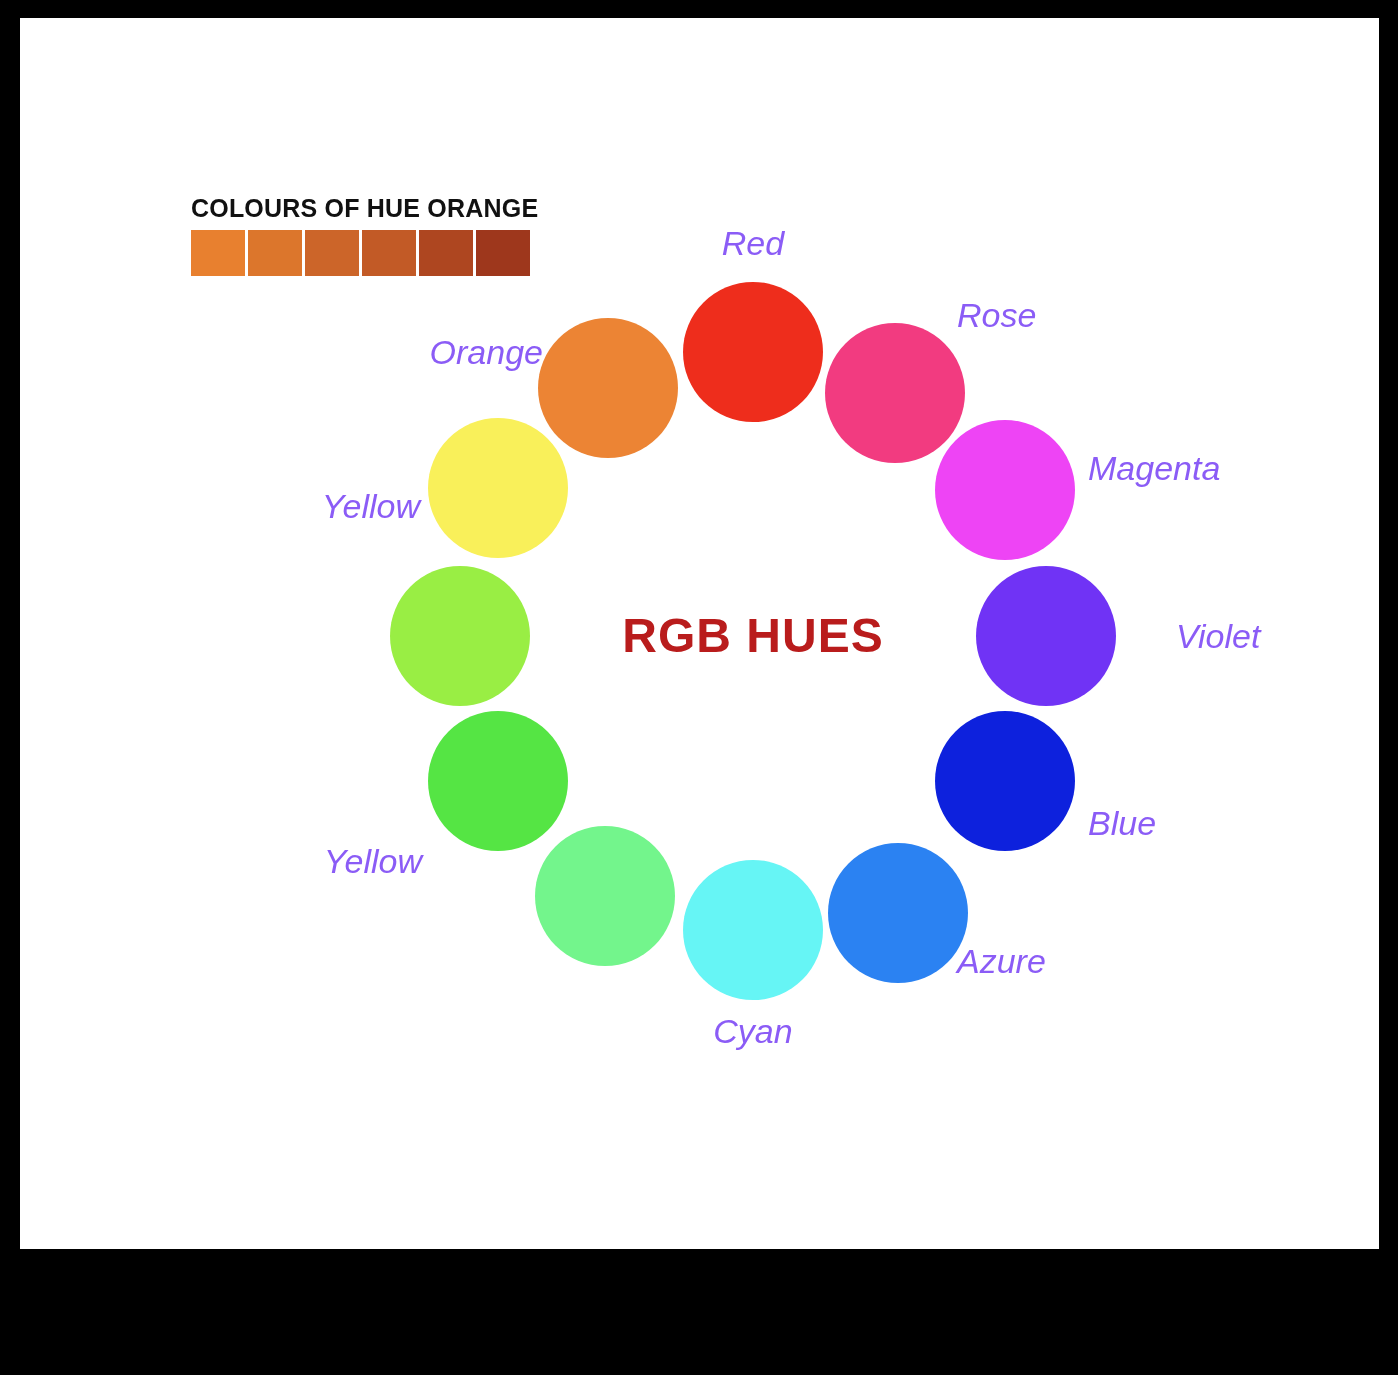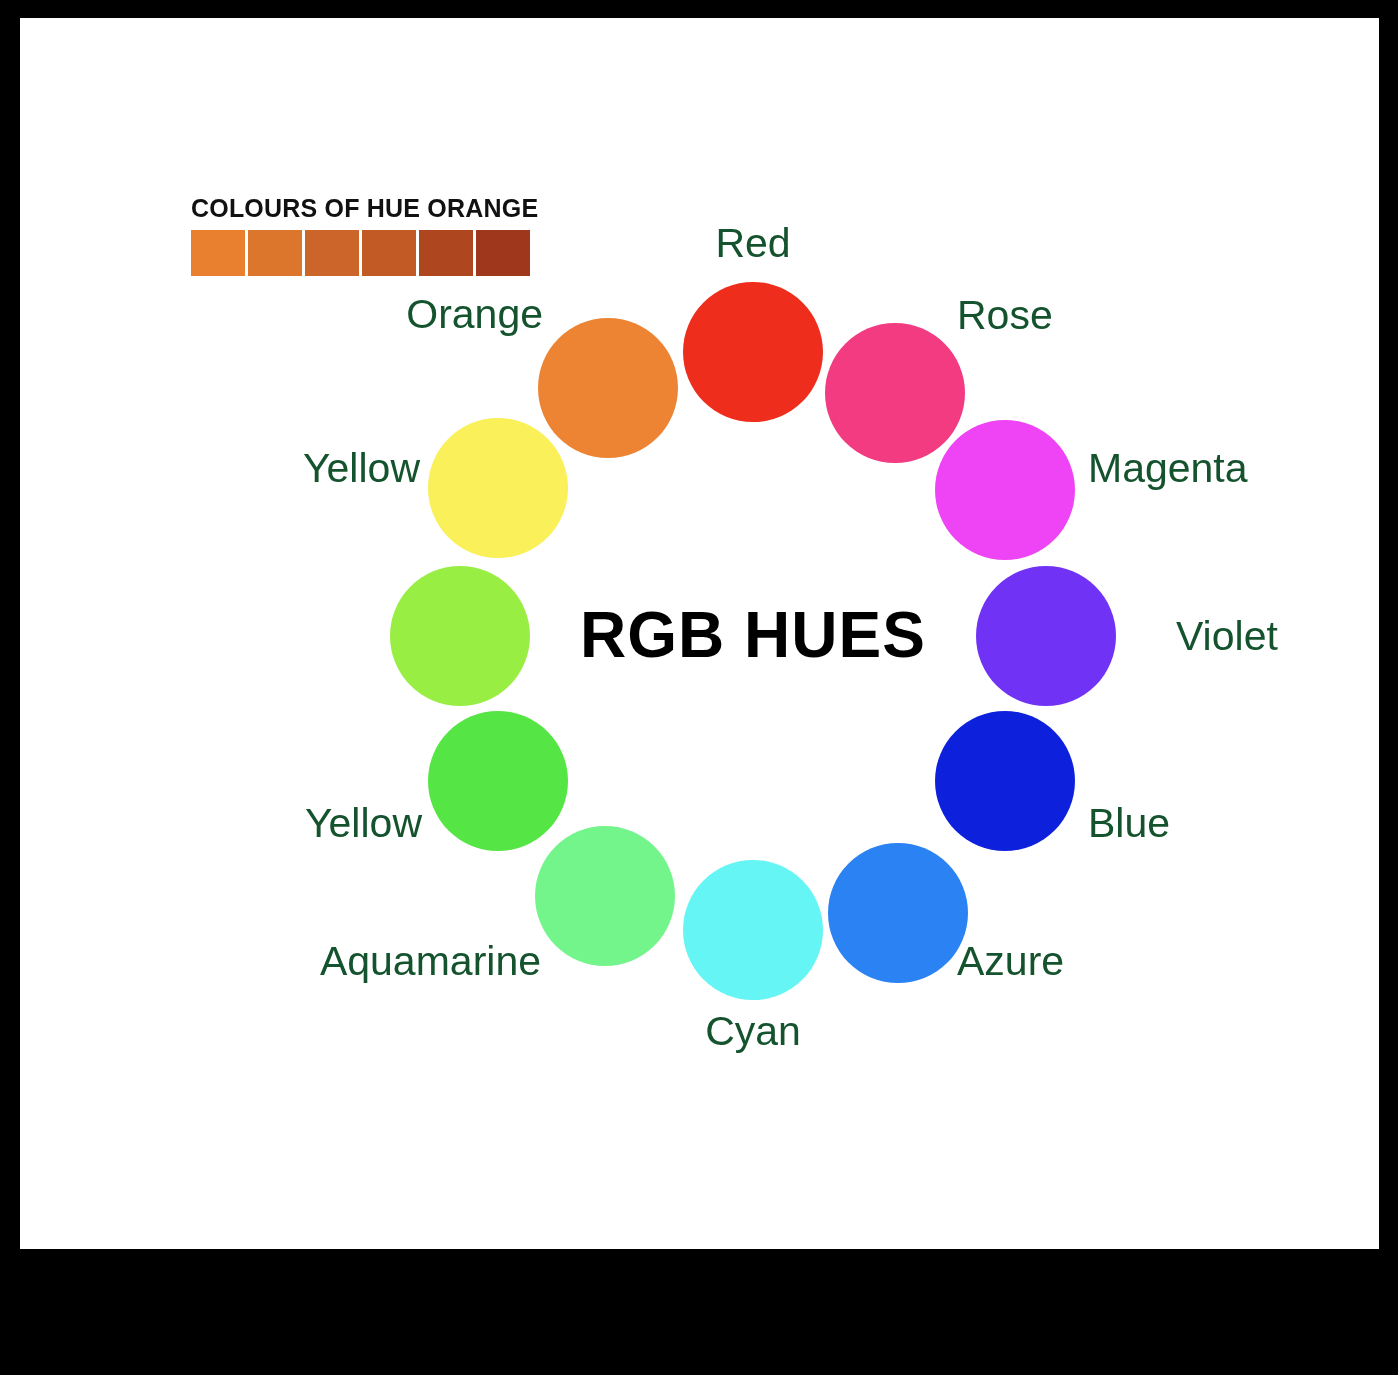--- a/index.html
+++ b/index.html
@@ -67,39 +67,40 @@
     height: 1231px;
   }
   .hue-dot {
     position: absolute;
     border-radius: 50%;
     transform: translate(-50%, -50%);
   }
   .hue-label {
     position: absolute;
     font-family: "Liberation Sans", sans-serif;
-    font-size: 41px;
-    color: #14532d;
+    font-size: 34px;
+    color: #8b5cf6;
     white-space: nowrap;
     line-height: 1;
+    font-style: italic;
   }
   .lbl-center  { transform: translate(-50%, -50%); }
-  .lbl-left    { transform: translate(-100%, -50%); }
+  .lbl-left    { transform: translate(-100%, -50%); margin-top: 38px; }
   .lbl-right   { transform: translate(0, -50%); }
 
   #wheel-center-title {
     position: absolute;
     left: 733px;
     top: 617px;
     transform: translate(-50%, -50%);
     font-family: "Liberation Sans", sans-serif;
     font-weight: bold;
-    font-size: 64px;
+    font-size: 48px;
     letter-spacing: 1px;
-    color: #000000;
+    color: #b91c1c;
     white-space: nowrap;
   }
 </style>
 </head>
 <body>
 
 <div id="frame">
   <div id="canvas">
 
     <div id="legend">
@@ -124,21 +125,20 @@
         <div class="hue-label lbl-right" style="left: 1068px; top: 450px;">Magenta</div>
         <div class="hue-dot" style="width: 140px; height: 140px; left: 1026px; top: 618px; background: rgb(112, 51, 245);"></div>
         <div class="hue-label lbl-right" style="left: 1110px; top: 618px; margin-left: 46px;">Violet</div>
         <div class="hue-dot" style="width: 140px; height: 140px; left: 985px; top: 763px; background: rgb(13, 33, 221);"></div>
         <div class="hue-label lbl-right" style="left: 1068px; top: 805px;">Blue</div>
         <div class="hue-dot" style="width: 140px; height: 140px; left: 878px; top: 895px; background: rgb(43, 130, 242);"></div>
         <div class="hue-label lbl-right" style="left: 937px; top: 943px;">Azure</div>
         <div class="hue-dot" style="width: 140px; height: 140px; left: 733px; top: 912px; background: rgb(102, 245, 245);"></div>
         <div class="hue-label lbl-center" style="left: 733px; top: 1013px;">Cyan</div>
         <div class="hue-dot" style="width: 140px; height: 140px; left: 585px; top: 878px; background: rgb(115, 245, 140);"></div>
-        <div class="hue-label lbl-left" style="left: 521px; top: 943px;">Aquamarine</div>
         <div class="hue-dot" style="width: 140px; height: 140px; left: 478px; top: 763px; background: rgb(85, 229, 68);"></div>
         <div class="hue-label lbl-left" style="left: 402px; top: 805px;">Yellow</div>
         <div class="hue-dot" style="width: 140px; height: 140px; left: 440px; top: 618px; background: rgb(153, 238, 68);"></div>
         <div class="hue-dot" style="width: 140px; height: 140px; left: 478px; top: 470px; background: rgb(249, 240, 90);"></div>
         <div class="hue-label lbl-left" style="left: 400px; top: 450px;">Yellow</div>
         <div class="hue-dot" style="width: 140px; height: 140px; left: 588px; top: 370px; background: rgb(236, 132, 52);"></div>
         <div class="hue-label lbl-left" style="left: 523px; top: 296px;">Orange</div>
       </div>
 
   </div>

